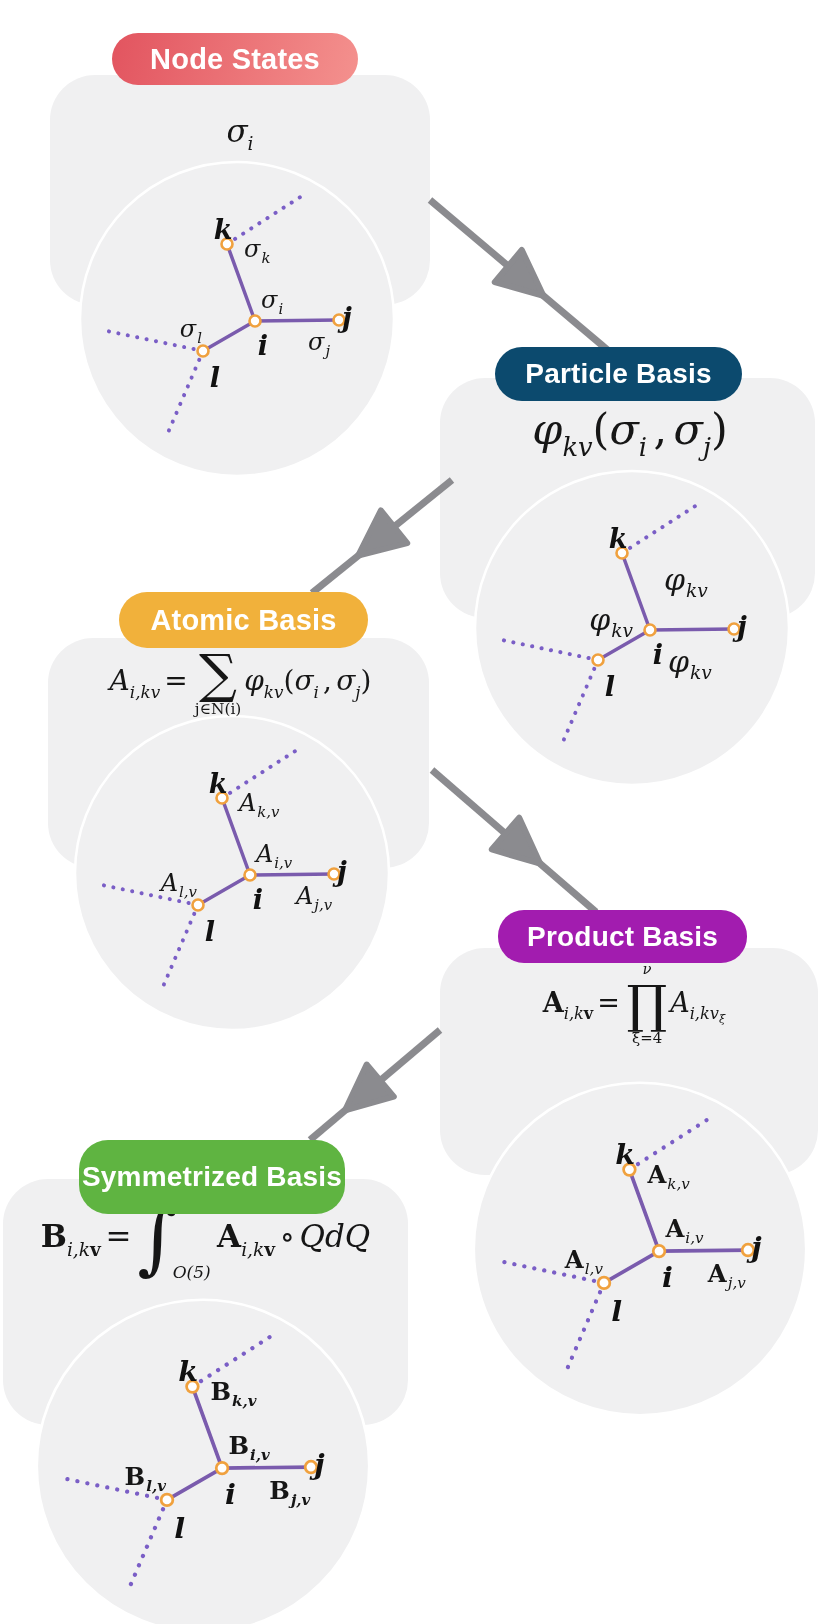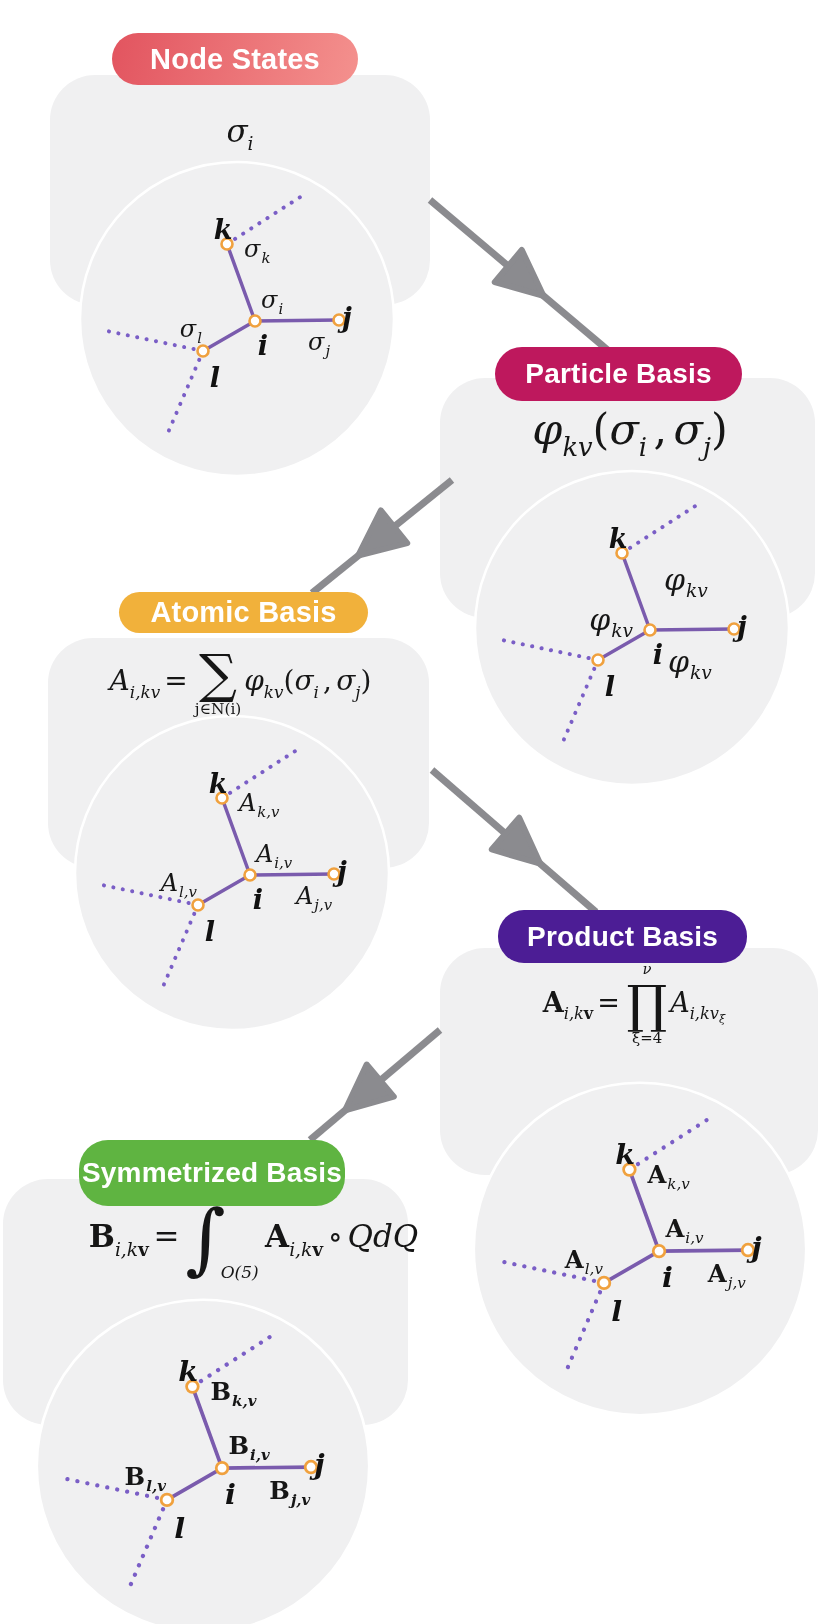--- a/index.html
+++ b/index.html
@@ -149,33 +149,33 @@
 <div class="fm" style="left:445px;top:404px;width:370px;font-size:43px;"><span class="v">φ</span><span class="sub">kv</span><span class="r">(</span><span class="v">σ</span><span class="sub">i</span><span class="o">,</span><span class="v">σ</span><span class="sub">j</span><span class="r">)</span></div>
 <div class="fm" style="left:50px;top:647px;width:381px;font-size:28px;"><span class="v">A</span><span class="sub">i,kv</span><span class="o">=</span><span class="stk">
       <span class="stko">∑</span>
       <span class="stkb">j∈N(i)</span>
     </span><span class="v">φ</span><span class="sub">kv</span><span class="r">(</span><span class="v">σ</span><span class="sub">i</span><span class="o">,</span><span class="v">σ</span><span class="sub">j</span><span class="r">)</span></div>
 <div class="fm" style="left:450px;top:962px;width:368px;font-size:27px;"><span class="b">A</span><span class="sub">i,k</span><span class="bsub">v</span><span class="o">=</span><span class="stk">
       <span class="stkt">ν</span>
       <span class="stko">∏</span>
       <span class="stkb">ξ=4</span>
     </span><span class="v">A</span><span class="sub">i,kv</span><span class="sub2">ξ</span></div>
-<div class="fm" style="left:3px;top:1204px;width:405px;font-size:31px;padding-left:48px;"><span class="b">B</span><span class="sub">i,k</span><span class="bsub">v</span><span class="o">=</span><span class="intw">
+<div class="fm" style="left:3px;top:1204px;width:405px;font-size:31px;"><span class="b">B</span><span class="sub">i,k</span><span class="bsub">v</span><span class="o">=</span><span class="intw">
       <span class="into">∫</span>
       <span class="ints">O(5)</span>
     </span><span class="b">A</span><span class="sub">i,k</span><span class="bsub">v</span><span class="o">∘</span><span class="v">Q</span><span class="v">d</span><span class="v">Q</span></div>
 
 <svg id="arrows" width="834" height="1624" viewBox="0 0 834 1624">
     <line x1="430" y1="200" x2="610" y2="352" stroke="#8b8b8f" stroke-width="7"></line>
     <polygon points="543.4,295.76 494.70582669669085,282.1263106127764 521.8034210453943,250.03705414720656" fill="#8b8b8f" stroke="#8b8b8f" stroke-width="6" stroke-linejoin="round"></polygon>
     <line x1="452" y1="480" x2="312" y2="593" stroke="#8b8b8f" stroke-width="7"></line>
     <polygon points="358.2,555.71 380.80526127778785,510.47724458356595 407.18455068629066,543.1595500454279" fill="#8b8b8f" stroke="#8b8b8f" stroke-width="6" stroke-linejoin="round"></polygon>
     <line x1="432" y1="770" x2="596" y2="912" stroke="#8b8b8f" stroke-width="7"></line>
     <polygon points="540.24,863.72 491.7181440406763,849.4852012918116 519.2104819602475,817.7334870748421" fill="#8b8b8f" stroke="#8b8b8f" stroke-width="6" stroke-linejoin="round"></polygon>
     <line x1="440" y1="1030" x2="310" y2="1140" stroke="#8b8b8f" stroke-width="7"></line>
     <polygon points="345.1,1110.3 366.65098205618966,1064.5555448998045 393.78055619776893,1096.6177688853074" fill="#8b8b8f" stroke="#8b8b8f" stroke-width="6" stroke-linejoin="round"></polygon>
   </svg>
 
 <div class="badge" style="left: 112px; top: 33px; width: 246px; height: 52px; border-radius: 26px; font-size: 29px; background: linear-gradient(105deg, rgb(226, 84, 95), rgb(244, 145, 142));">Node States</div>
-<div class="badge" style="left: 495px; top: 347px; width: 247px; height: 54px; border-radius: 27px; font-size: 28px; background: #be185d;">Particle Basis</div>
-<div class="badge" style="left: 119px; top: 592px; width: 249px; height: 41px; border-radius: 28px; font-size: 29px; background: rgb(241, 177, 59);">Atomic Basis</div>
-<div class="badge" style="left: 498px; top: 910px; width: 249px; height: 53px; border-radius: 26px; font-size: 28px; background: #4c1d95;">Product Basis</div>
-<div class="badge" style="left: 79px; top: 1140px; width: 266px; height: 66px; border-radius: 29px; font-size: 28px; background: rgb(95, 180, 65);">Symmetrized Basis</div>
+<div class="badge" style="left: 495px; top: 347px; width: 247px; height: 54px; border-radius: 27px; font-size: 28px; background: #0c4a6e;">Particle Basis</div>
+<div class="badge" style="left: 119px; top: 592px; width: 249px; height: 56px; border-radius: 28px; font-size: 29px; background: rgb(241, 177, 59);">Atomic Basis</div>
+<div class="badge" style="left: 498px; top: 910px; width: 249px; height: 53px; border-radius: 26px; font-size: 28px; background: #a21caf;">Product Basis</div>
+<div class="badge" style="left: 79px; top: 1140px; width: 266px; height: 74px; border-radius: 29px; font-size: 28px; background: rgb(95, 180, 65);">Symmetrized Basis</div>
 
 </body></html>

